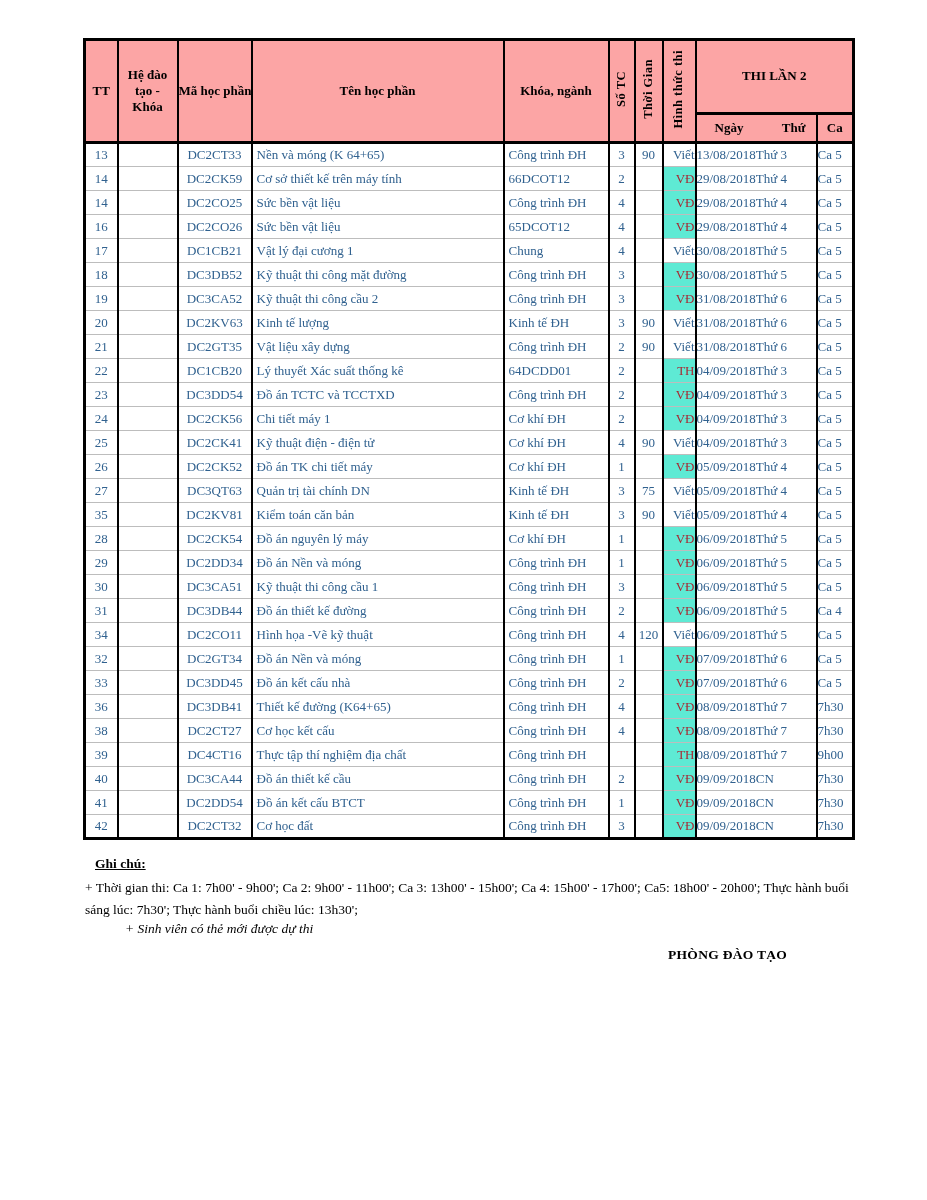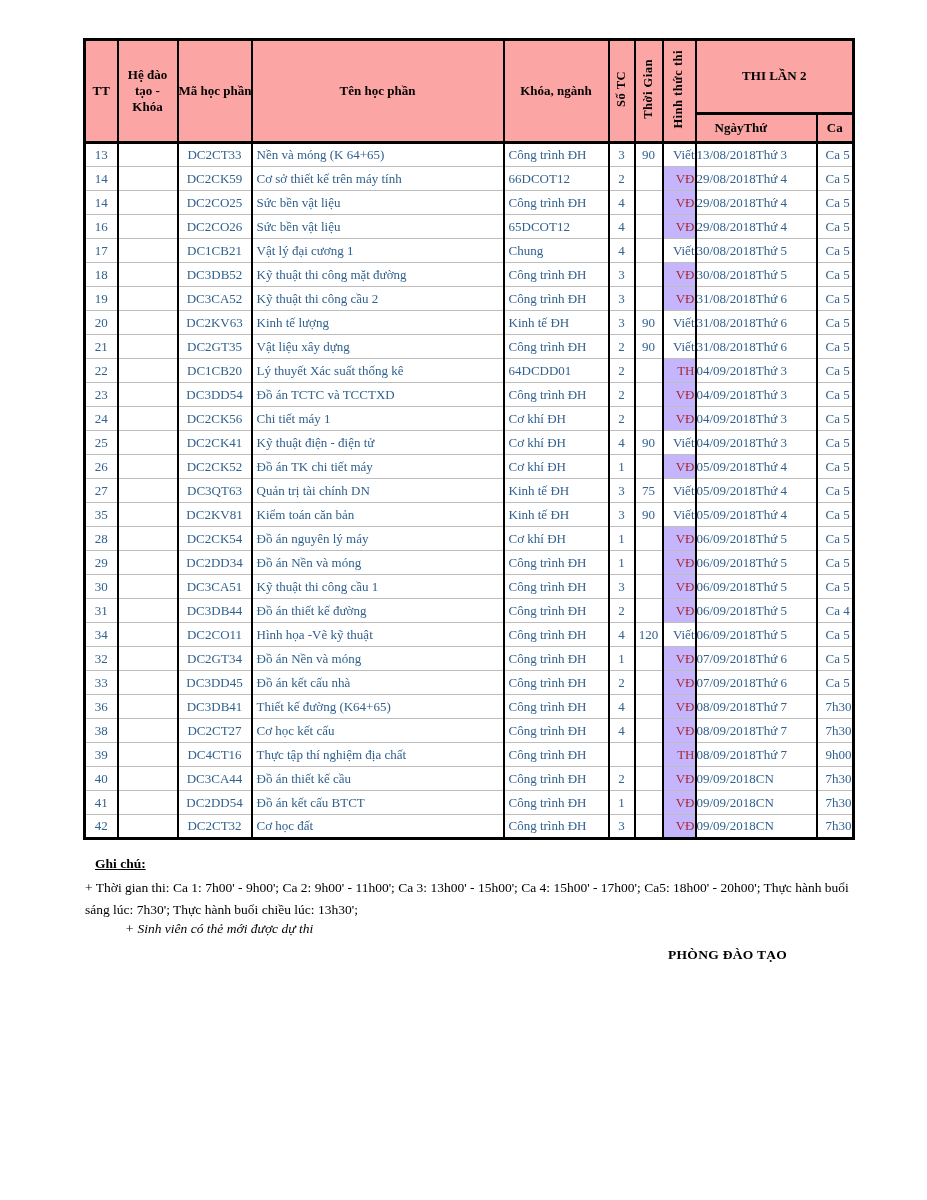--- a/index.html
+++ b/index.html
@@ -27,24 +27,24 @@
   tbody tr { height:24px; }
   tbody td {
     border-top:1px solid #bdbdbd; border-bottom:1px solid #bdbdbd;
     font-size:13px; color:#30618f; vertical-align:middle;
   }
   td.c-tt { text-align:center; }
   td.c-ma { text-align:center; }
   td.c-ten, td.c-khoa { text-align:left; padding-left:4px; }
   td.c-tc, td.c-tg { text-align:center; }
   td.c-ht { text-align:right; padding-left:2px; }
-  td.c-ht.hl { background:#c4b5fd; color:#a62933; }
+  td.c-ht.hl { background:#5eead4; color:#a62933; }
   th.h-ngaythu { }
-  th.h-ngaythu .wrap { display:flex; align-items:center; padding:0 10px 0 18px; }
-  td.c-ca { text-align:left; padding-left:8px; }
+  th.h-ngaythu .wrap { display:flex; align-items:center; padding:0 10px 0 18px; justify-content:space-between; }
+  td.c-ca { text-align:left; padding-left:0; }
   .note-title { position:absolute; left:95px; top:856px; font-weight:bold; text-decoration:underline; font-size:13.5px; }
   .note-1 { position:absolute; left:85px; top:877px; width:764px; font-size:13.5px; line-height:1.6; white-space:normal; }
   .note-2 { position:absolute; left:85px; top:921px; font-style:italic; font-size:13.5px;margin-left:40px; }
   .signature { position:absolute; left:668px; top:947px; font-weight:bold; font-size:13.5px; letter-spacing:0.3px; }
 </style>
 </head>
 <body>
 
 <div class="doc-table">
   <table>

